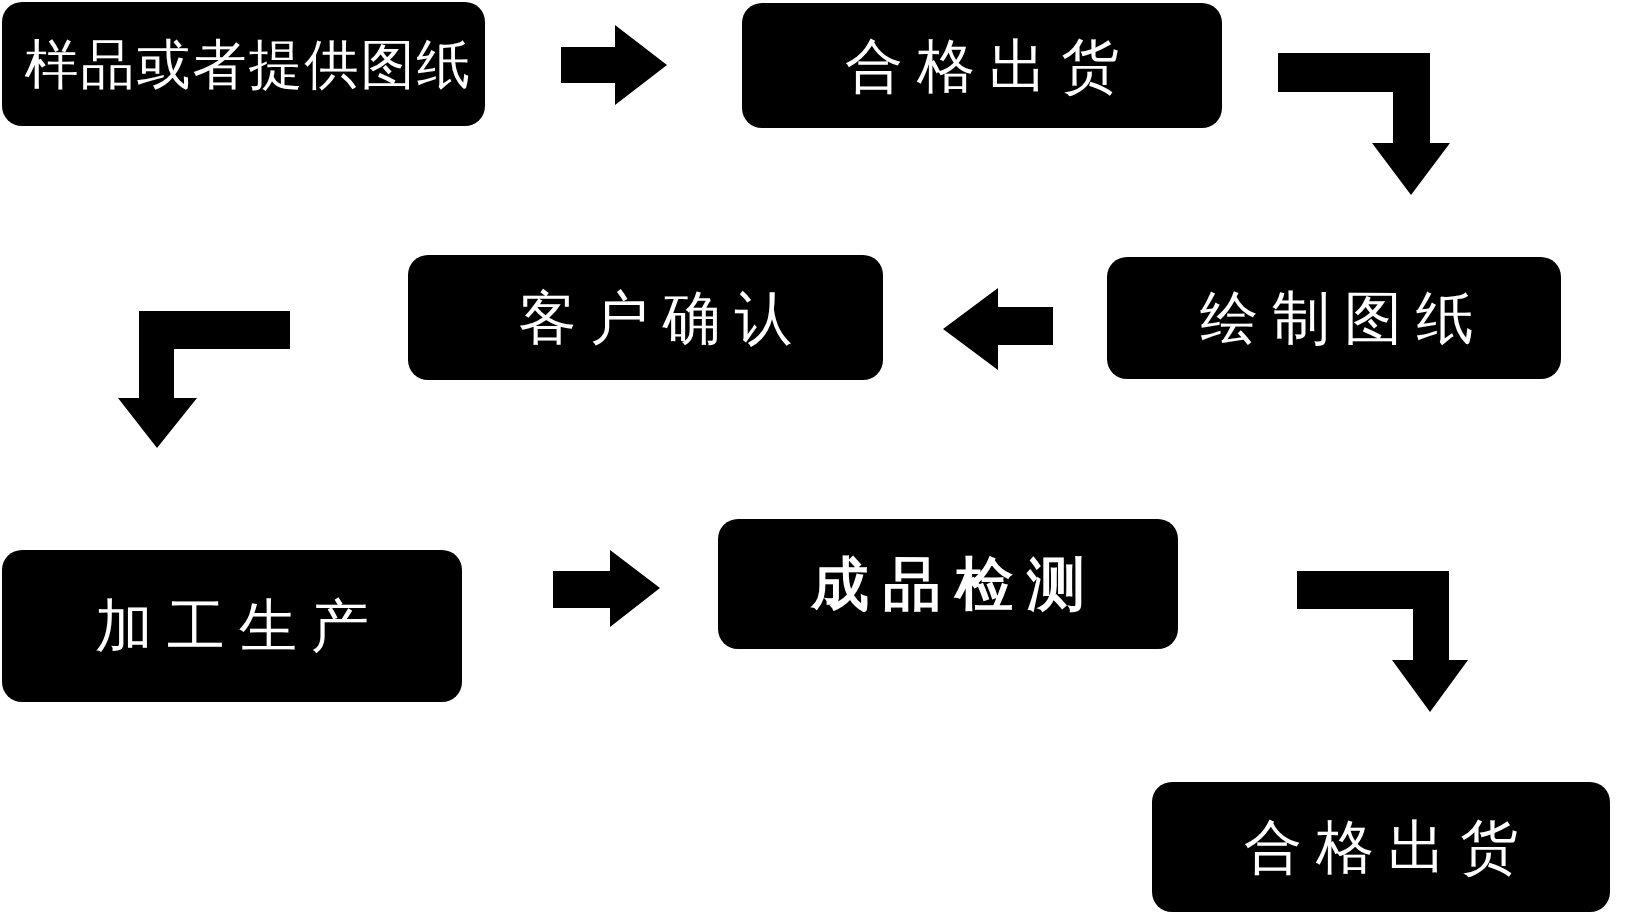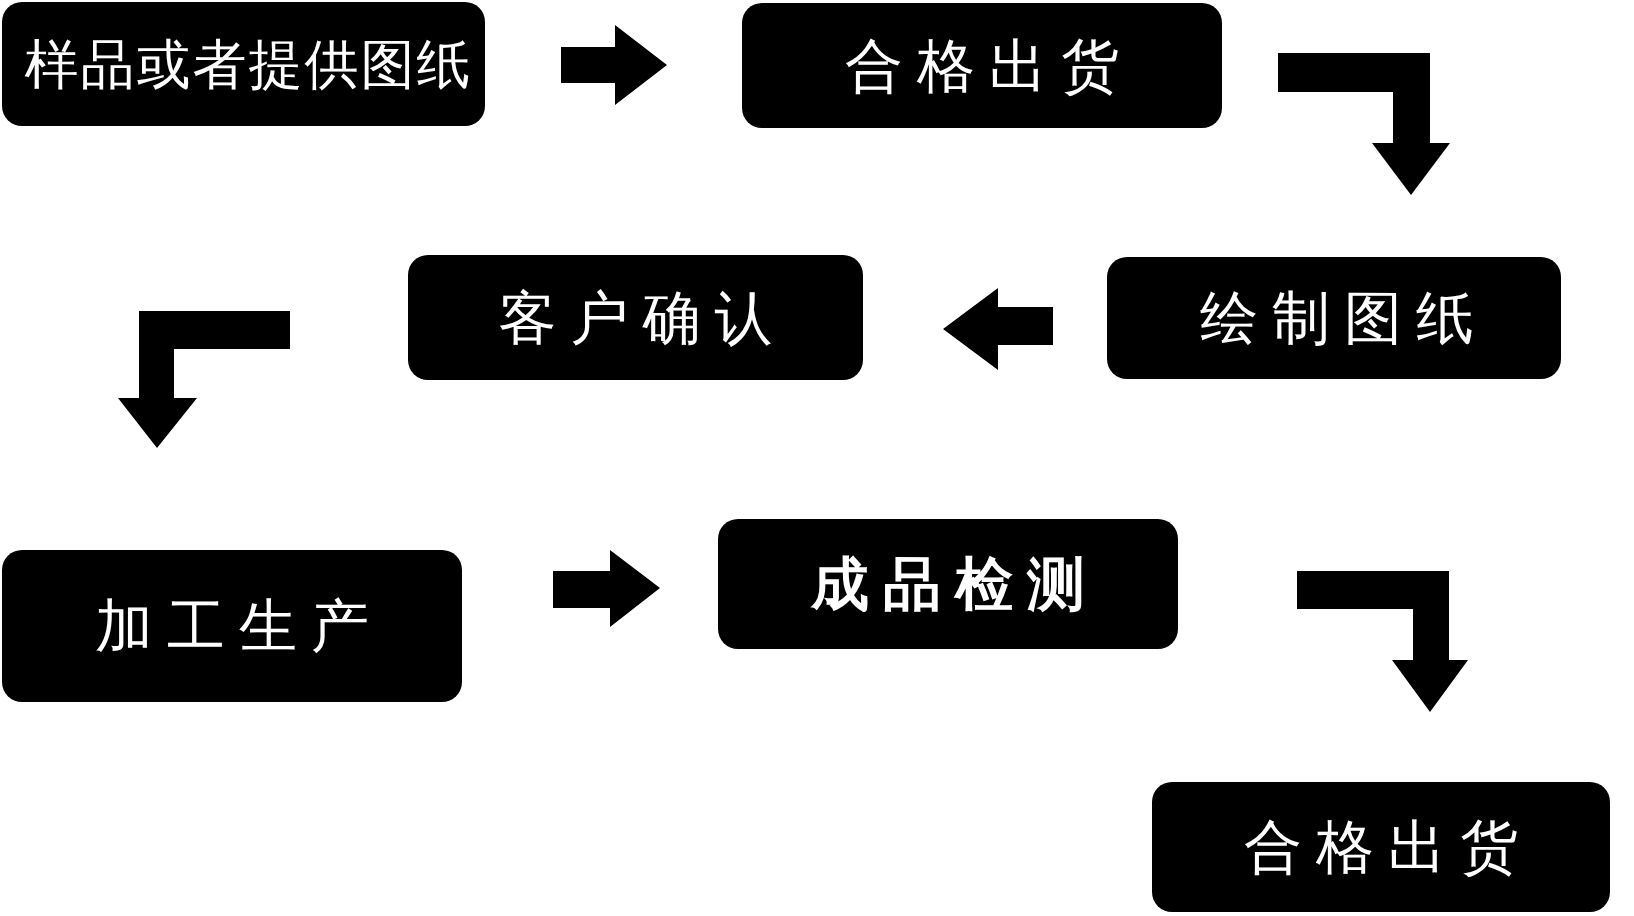--- a/index.html
+++ b/index.html
@@ -25,21 +25,21 @@
     justify-content: center;
     font-size: 58px;
     letter-spacing: 14px;
     text-indent: 14px;
     white-space: nowrap;
     line-height: 1;
   }
   
   .node-sample     { left: 2px;    top: 2px;   width: 475px; height: 124px; font-size: 54px; letter-spacing: 2px; text-indent: 2px; padding-left: 8px; }
   .node-payment    { left: 742px;  top: 3px;   width: 480px; height: 125px; }
-  .node-confirm    { left: 408px;  top: 255px; width: 455px; height: 125px; }
+  .node-confirm    { left: 408px;  top: 255px; width: 455px; height: 125px; padding-left: 20px; }
   .node-draw       { left: 1107px; top: 257px; width: 448px; height: 122px; padding-left: 6px; }
   .node-production { left: 2px;    top: 550px; width: 460px; height: 152px; }
   .node-inspection { left: 718px;  top: 519px; width: 460px; height: 130px; font-weight: bold; }
   .node-shipment   { left: 1152px; top: 782px; width: 458px; height: 130px; }
   .arrow-layer {
     position: absolute;
     left: 0; top: 0;
     width: 1634px;
     height: 916px;
     pointer-events: none;

